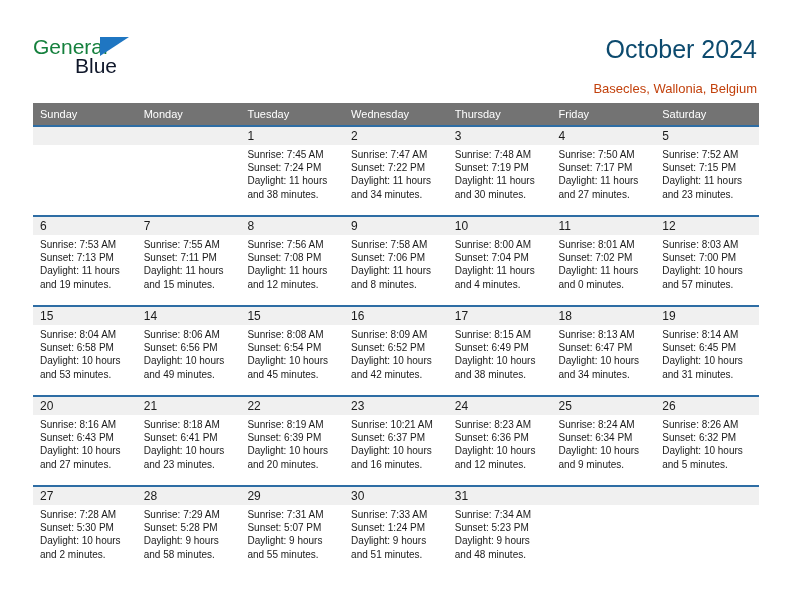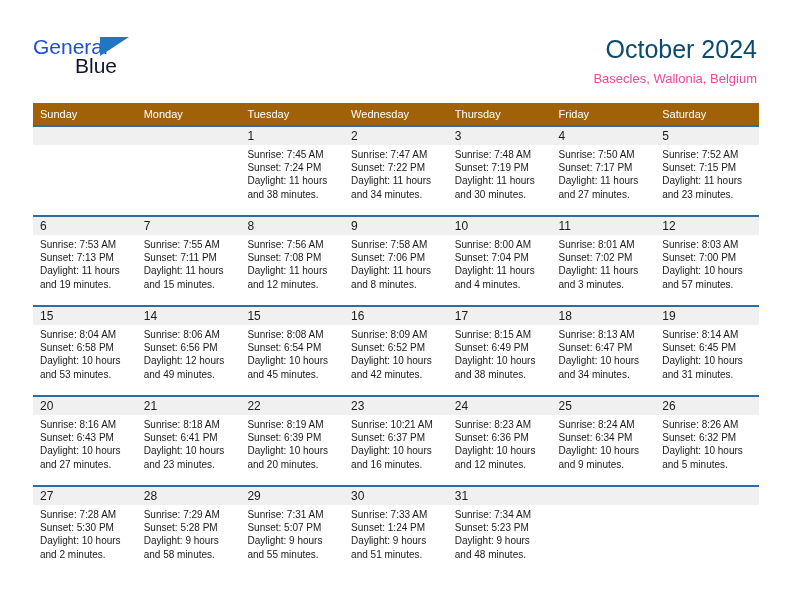--- a/index.html
+++ b/index.html
@@ -33,21 +33,21 @@
     left: 33px;
     top: 36px;
     width: 170px;
     height: 46px;
   }
   .logo-general {
     position: absolute;
     left: 0;
     top: 0;
     font-size: 21px;
-    color: #1d4ed8;
+    color: #15803d;
     letter-spacing: 0px;
     line-height: 22px;
     font-family: "Liberation Sans", sans-serif;
   }
   .logo-blue {
     position: absolute;
     left: 42px;
     top: 19px;
     font-size: 21px;
     color: #0f172a;
@@ -71,37 +71,37 @@
     text-align: right;
   }
   .month-title {
     font-size: 25px;
     color: #0c4a6e;
     line-height: 30px;
     white-space: nowrap;
   }
   .location {
     font-size: 13px;
-    color: #ec4899;
+    color: #c2410c;
     line-height: 20px;
-    margin-top: 5px;
+    margin-top: 15px;
     white-space: nowrap;
   }
 
   
   .calendar {
     position: absolute;
     left: 33px;
     top: 103px;
     width: 726px;
     border-collapse: collapse;
     table-layout: fixed;
   }
   .calendar th {
-    background: #a16207;
+    background: #737373;
     color: #ffffff;
     font-size: 11px;
     font-weight: normal;
     text-align: left;
     padding: 5px 0 5px 7px;
     height: 12px;
     border: none;
   }
   .calendar td {
     width: 103.7px;
@@ -262,21 +262,21 @@
               <div class="sr-line">Sunrise: 8:00 AM</div>
               <div class="ss-line">Sunset: 7:04 PM</div>
               <div class="dl-line">Daylight: 11 hours and 4 minutes.</div>
             </div>
           </td>
           <td>
             <div class="daynum-band">11</div>
             <div class="cell-body">
               <div class="sr-line">Sunrise: 8:01 AM</div>
               <div class="ss-line">Sunset: 7:02 PM</div>
-              <div class="dl-line">Daylight: 11 hours and 3 minutes.</div>
+              <div class="dl-line">Daylight: 11 hours and 0 minutes.</div>
             </div>
           </td>
           <td>
             <div class="daynum-band">12</div>
             <div class="cell-body">
               <div class="sr-line">Sunrise: 8:03 AM</div>
               <div class="ss-line">Sunset: 7:00 PM</div>
               <div class="dl-line">Daylight: 10 hours and 57 minutes.</div>
             </div>
           </td>
@@ -288,21 +288,21 @@
               <div class="sr-line">Sunrise: 8:04 AM</div>
               <div class="ss-line">Sunset: 6:58 PM</div>
               <div class="dl-line">Daylight: 10 hours and 53 minutes.</div>
             </div>
           </td>
           <td>
             <div class="daynum-band">14</div>
             <div class="cell-body">
               <div class="sr-line">Sunrise: 8:06 AM</div>
               <div class="ss-line">Sunset: 6:56 PM</div>
-              <div class="dl-line">Daylight: 12 hours and 49 minutes.</div>
+              <div class="dl-line">Daylight: 10 hours and 49 minutes.</div>
             </div>
           </td>
           <td>
             <div class="daynum-band">15</div>
             <div class="cell-body">
               <div class="sr-line">Sunrise: 8:08 AM</div>
               <div class="ss-line">Sunset: 6:54 PM</div>
               <div class="dl-line">Daylight: 10 hours and 45 minutes.</div>
             </div>
           </td>

